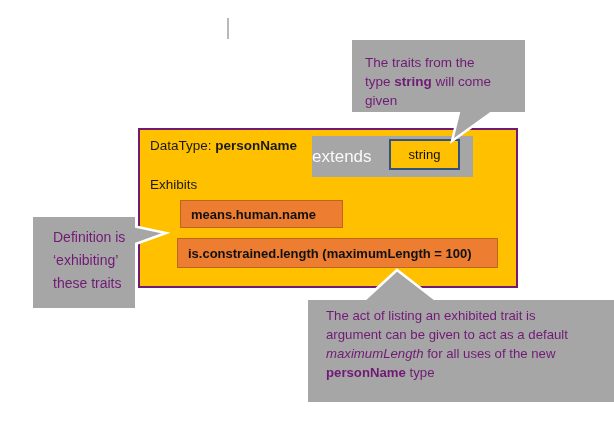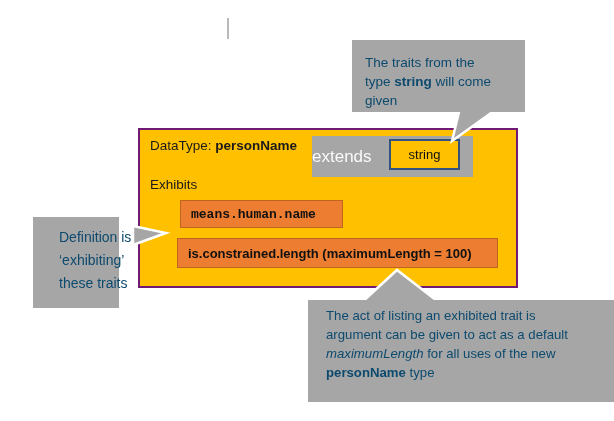--- a/index.html
+++ b/index.html
@@ -33,32 +33,32 @@
     background:#FFC000;border:2px solid #33527E;
     display:flex;align-items:center;justify-content:center;
     font-size:13px;color:#111;
   }
   #exhibits-label{left:10px;top:47px;font-size:13.5px;}
   .trait-box{
     background:#ED7D31;border:1px solid #C0651E;
     display:flex;align-items:center;
     font-size:13px;color:#111;padding-left:10px;white-space:nowrap;
   }
-  #trait-means{left:40px;top:70px;width:163px;height:28px;font-family:Liberation Mono, monospace;}
+  #trait-means{left:40px;top:70px;width:163px;height:28px;}
   #trait-length{left:37px;top:108px;width:321px;height:30px;}
   .trait-name{font-weight:bold;}
   .trait-args{font-weight:bold;white-space:pre;}
 
   
   .callout{
-    background:#A6A6A6;color:#0c4a6e;z-index:3;
+    background:#A6A6A6;color:#701a75;z-index:3;
   }
   .callout .ln{white-space:nowrap;}
   #callout-top{left:352px;top:40px;width:173px;height:72px;padding:13px 0 0 13px;font-size:13.5px;line-height:19px;}
-  #callout-left{left:33px;top:217px;width:86px;height:91px;padding:9px 0 0 26px;font-size:14px;line-height:23px;}
+  #callout-left{left:33px;top:217px;width:102px;height:91px;padding:9px 0 0 20px;font-size:14px;line-height:23px;}
   #callout-bottom{left:308px;top:300px;width:335px;height:102px;padding:6px 0 0 18px;font-size:13.2px;line-height:19px;}
 
   #tail-overlay{left:0;top:0;width:614px;height:421px;z-index:2;pointer-events:none;}
 </style>
 </head>
 <body>
 
 <div id="canvas">
 
   <div id="cursor-line" class="abs"></div>

